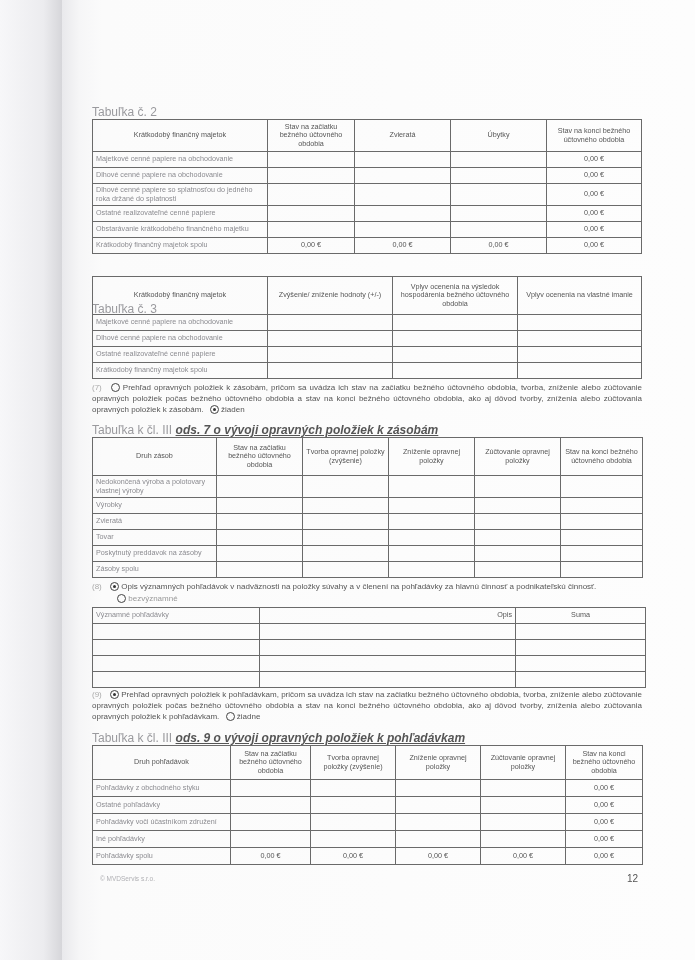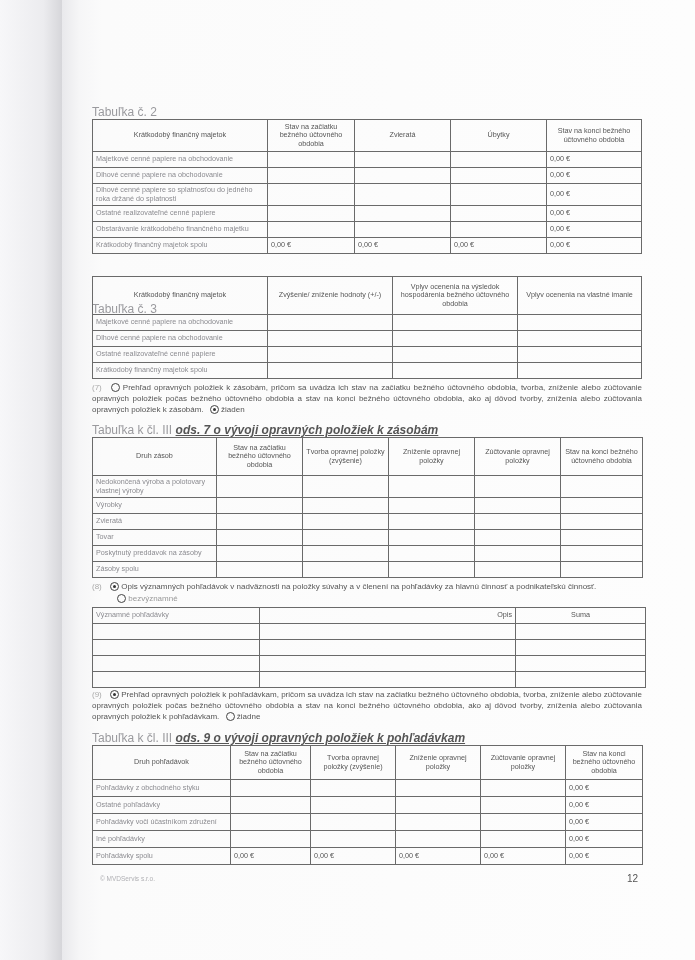--- a/index.html
+++ b/index.html
@@ -20,21 +20,21 @@
   .abs { position: absolute; }
   .caption { font-size: 12px; color: #9a9a9e; text-align: center; }
   .caption b { color: #555; font-style: italic; font-weight: bold; text-decoration: underline; }
   table.t { position: absolute; border-collapse: collapse; table-layout: fixed; }
   table.t td, table.t th {
     border: 1px solid #6a6a6a; font-size: 7.2px; font-weight: normal;
     padding: 0 3px; color: #555; line-height: 1.15; overflow: hidden;
   }
   table.t th { color: #555; }
   table.t td.label { color: #8b8b90; }
-  table.t td.num { text-align: left; }
+  table.t td.num { text-align: center; }
   .para { font-size: 8px; line-height: 11px; color: #555; text-align: justify; }
   .marker { color: #aaa; }
   .radio {
     display: inline-block; width: 9px; height: 9px; border: 1.2px solid #444;
     border-radius: 50%; vertical-align: -2px; position: relative; box-sizing: border-box;
   }
   .radio.on::after {
     content: ""; position: absolute; left: 2px; top: 2px; width: 3px; height: 3px;
     border-radius: 50%; background: #333;
   }

